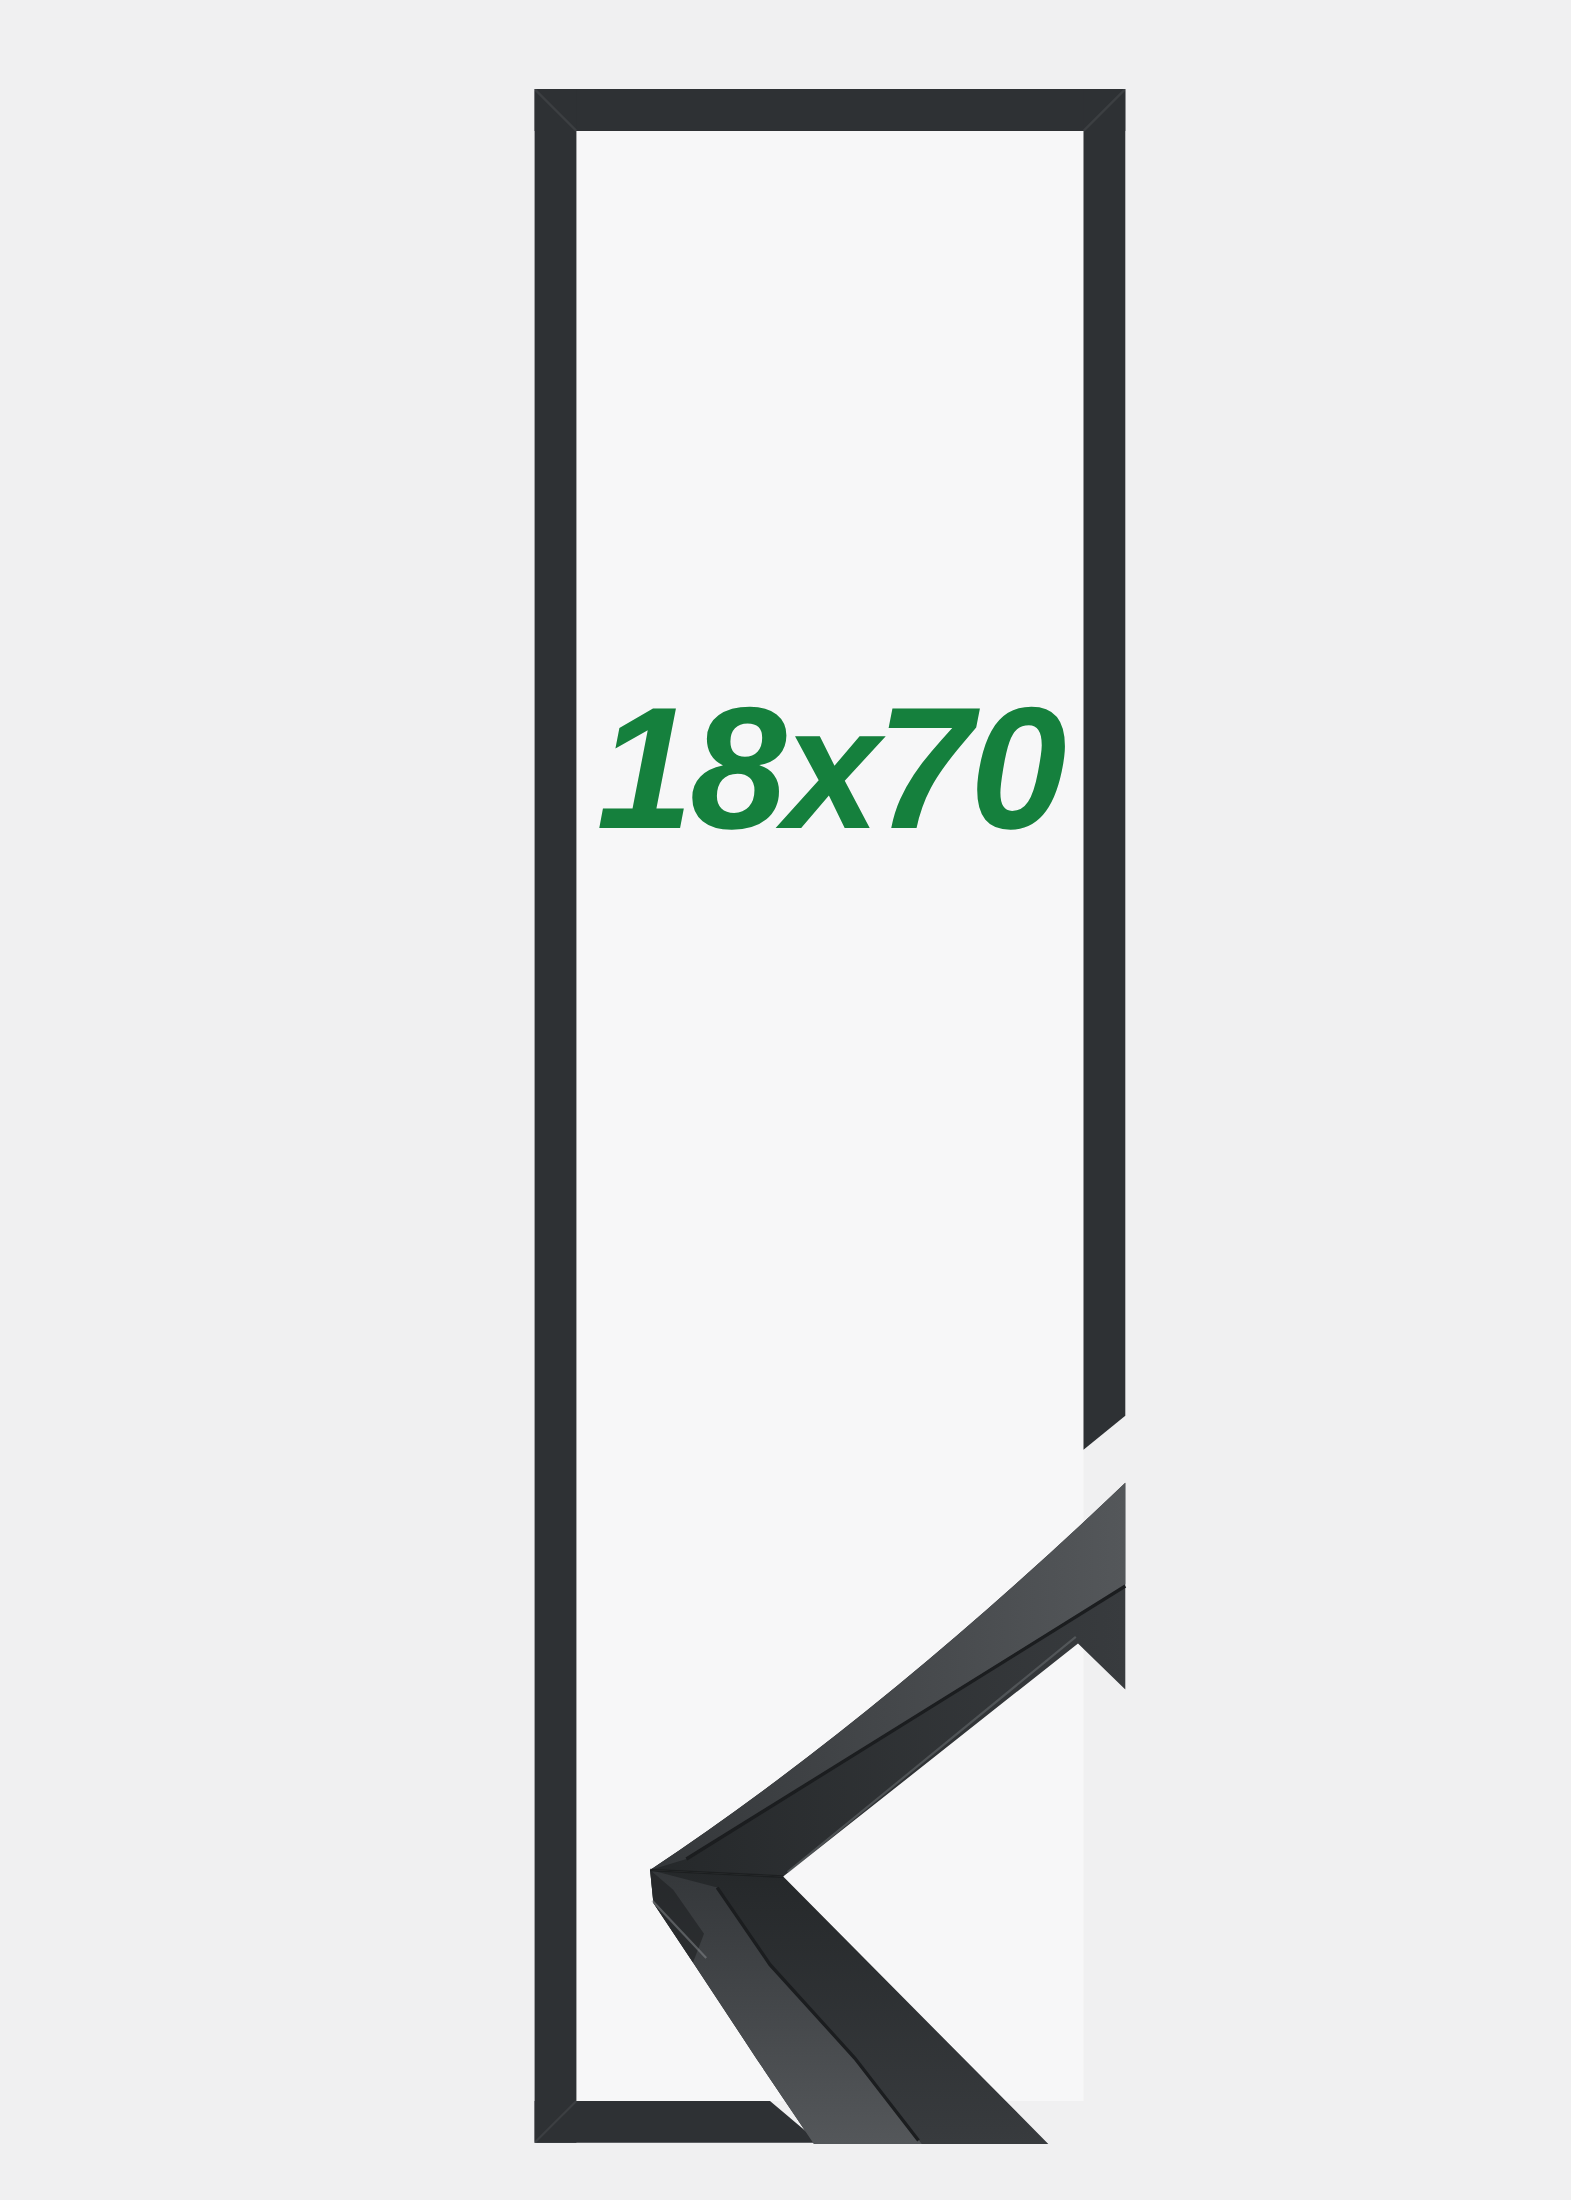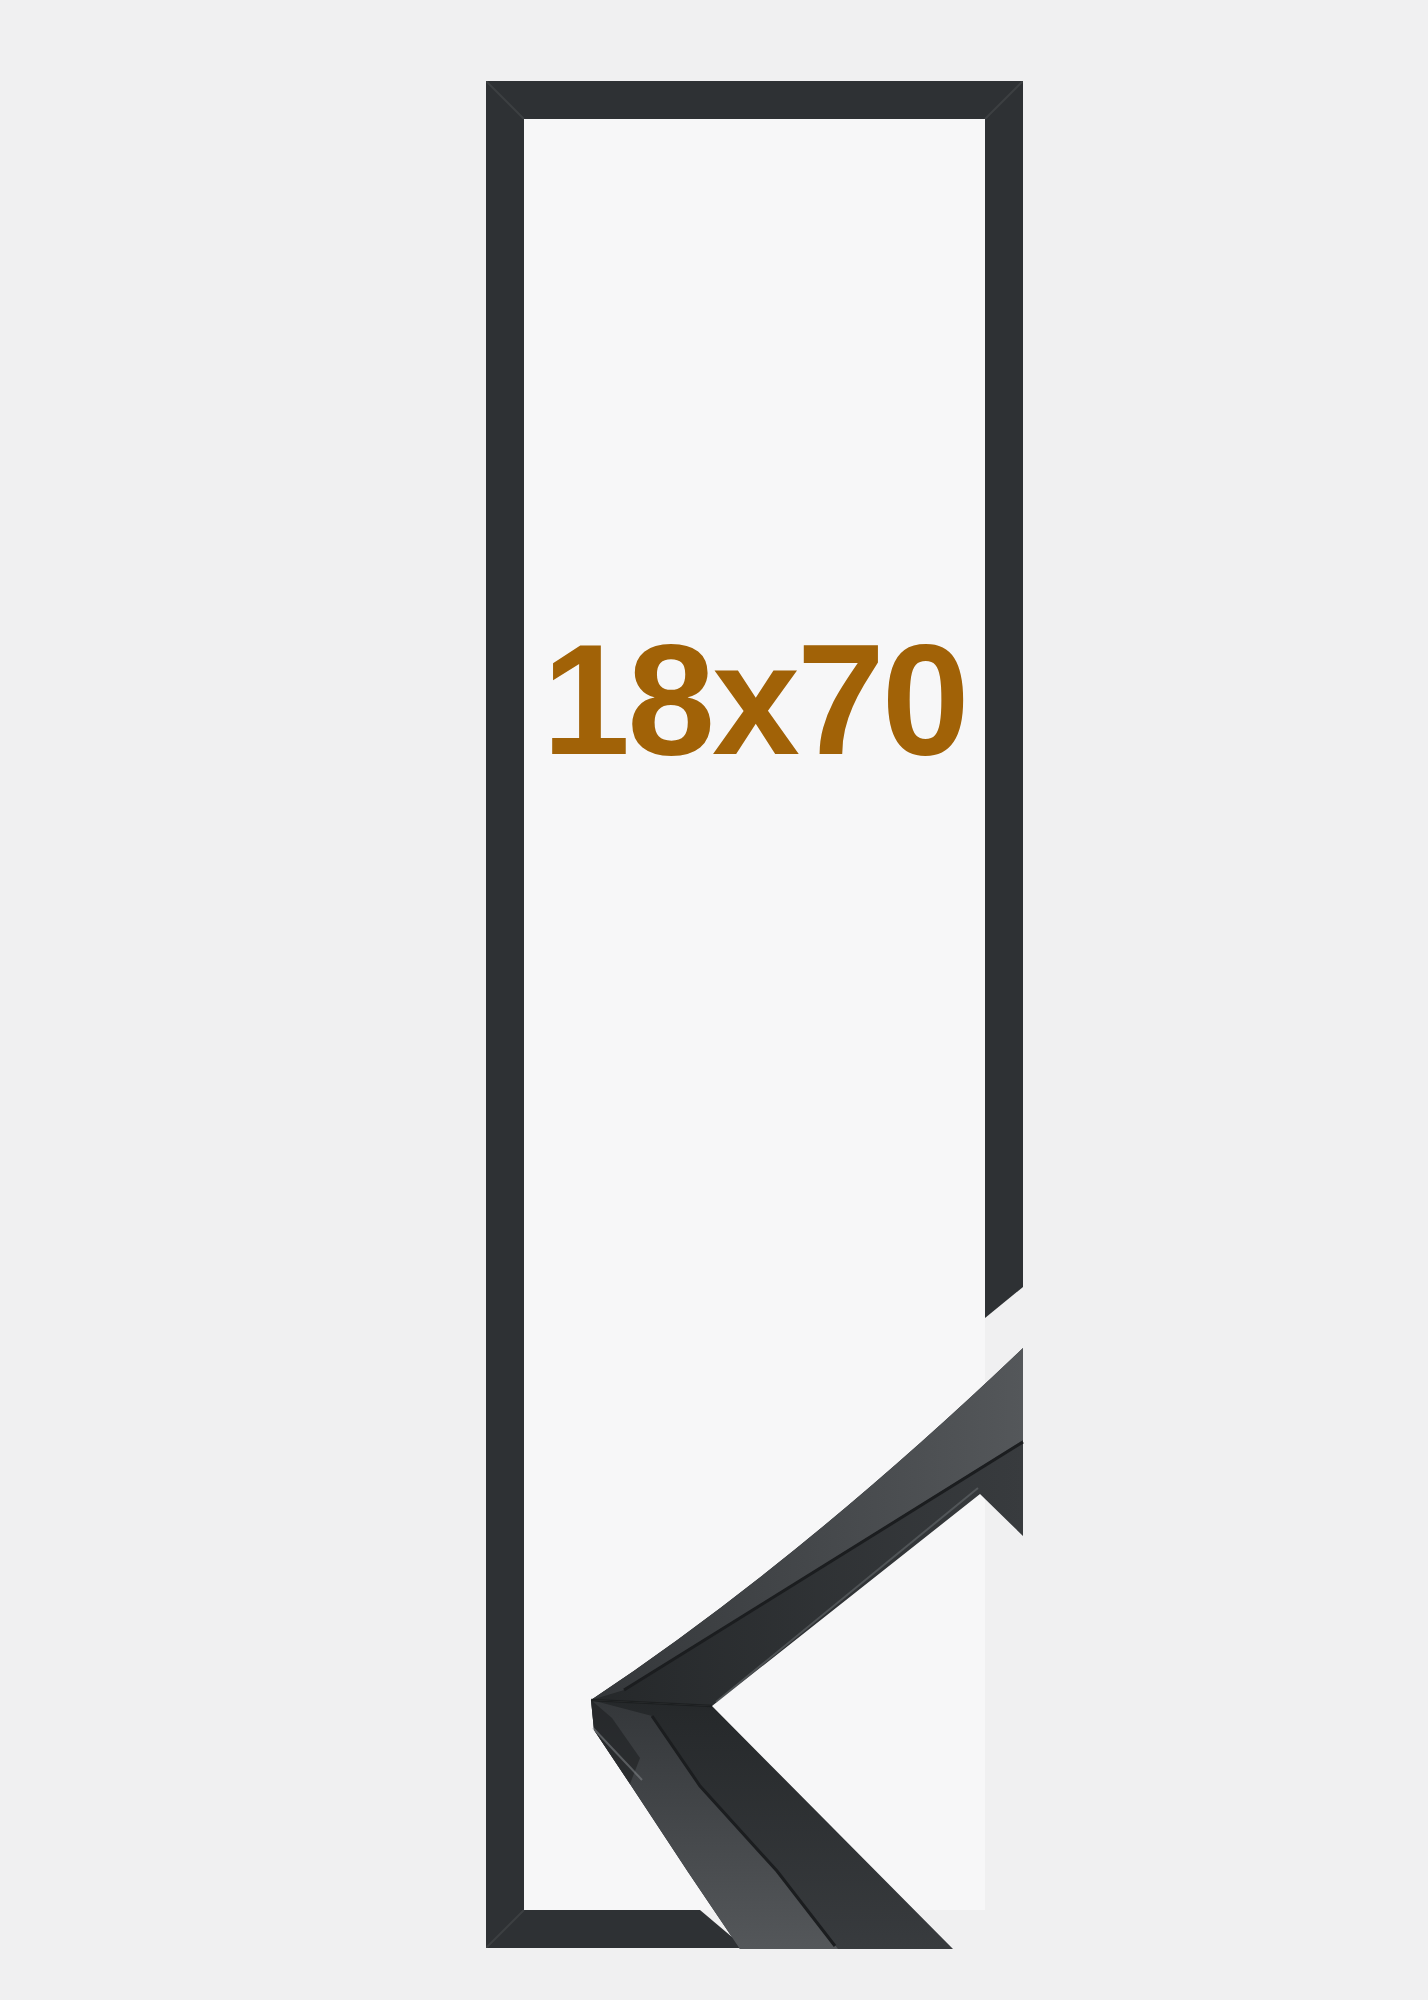--- a/index.html
+++ b/index.html
@@ -63,15 +63,15 @@
     <path d="M676,1686 L938,1472" fill="none" stroke-width="2" opacity="0.35" stroke="#8a8e91"></path>
 
     <path d="M551,1684 L672,1690 L913,1933 L700,1933 L648,1856 L590,1768 L554,1714 Z" fill="url(#gradLface)"></path>
     <path d="M551,1684 L554,1714 L590,1768 L648,1856 L700,1933 L798,1933 L737,1855 L660,1770 L612,1700 Z" fill="url(#gradLtop)"></path>
     <path d="M612,1700 L660,1770 L737,1855 L795,1930" fill="none" stroke-width="3" stroke="#1b1d1f"></path>
     <path d="M551,1684 L554,1714 L590,1768 L600,1742 L572,1702 Z" opacity="0.55" fill="#1b1d1f"></path>
     <path d="M553,1712 L602,1764" fill="none" stroke-width="2" opacity="0.5" stroke="#8a8e91"></path>
     <path d="M551,1684 L672,1690" fill="none" stroke-width="2.5" opacity="0.85" stroke="#1b1d1f"></path>
   </svg>
 
-  <div class="size-label" style="color: #a16207;">18x70</div>
+  <div class="size-label" style="color: #15803d; font-style: italic;">18x70</div>
 
 </figure>
 
 </body></html>

